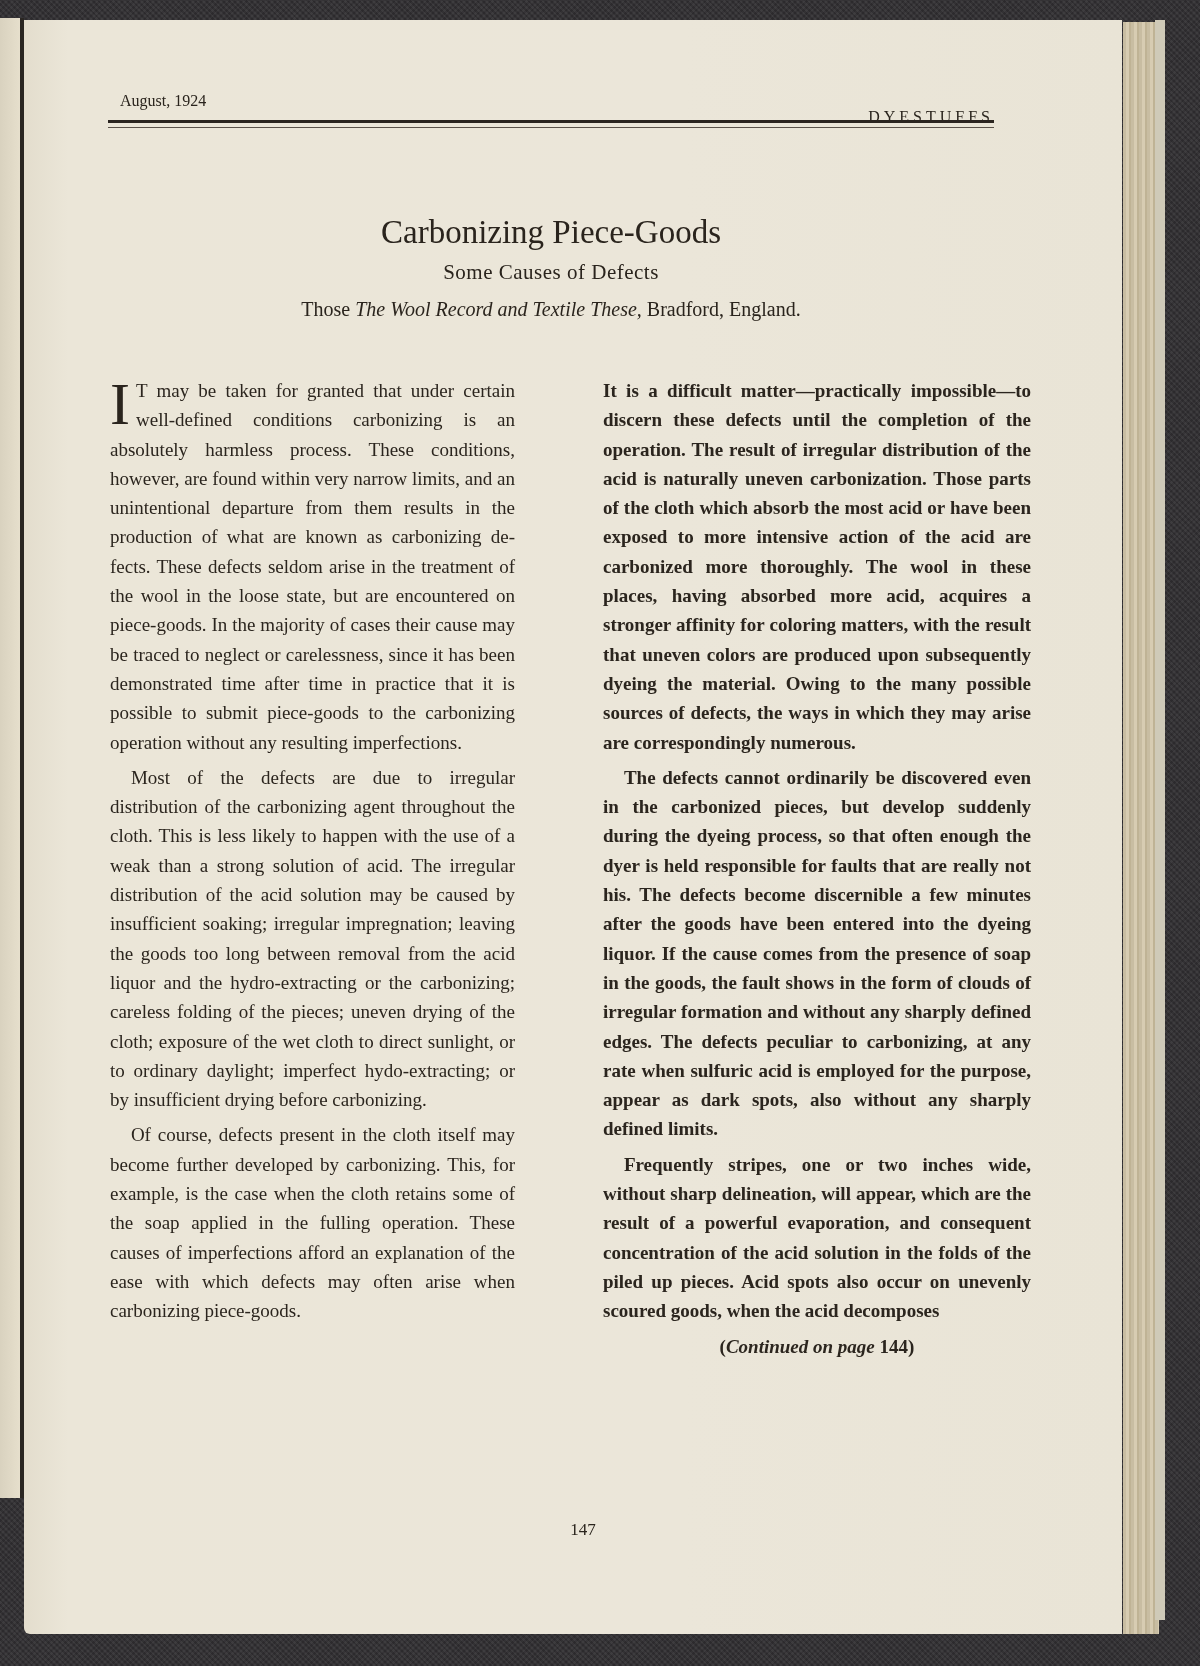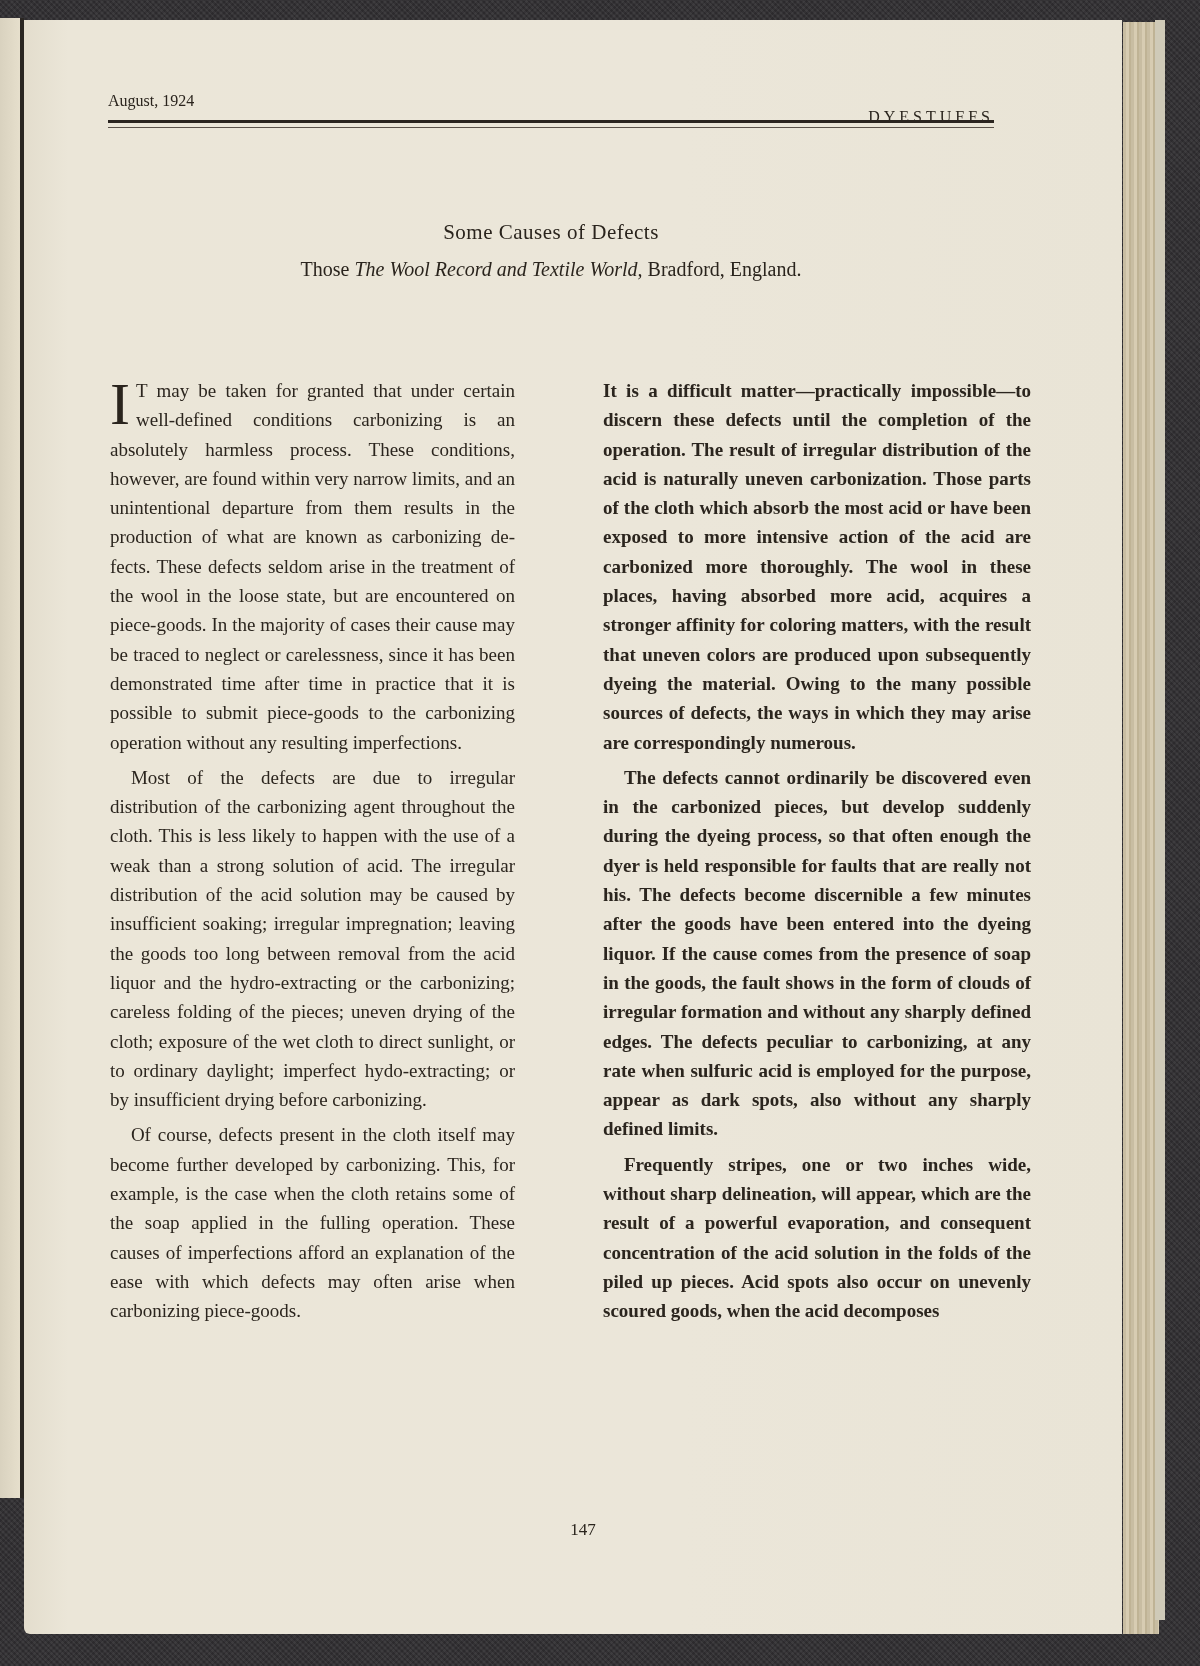--- a/index.html
+++ b/index.html
@@ -35,21 +35,21 @@
   }
   .board-edge {
     position: absolute; left: 1155px; top: 20px; width: 10px; height: 1600px;
     background: #cfcab8;
   }
 
   .running-head {
     position: absolute; left: 108px; top: 92px; width: 886px; height: 22px;
     color: #2a241d;
   }
-  .rh-date { position: absolute; left: 0; top: 0; font-size: 16px; }
+  .rh-date { position: absolute; left: 12px; top: 0; font-size: 16px; }
   .rh-journal { position: absolute; right: 0; top: 16px; font-size: 16px; letter-spacing: 4px; }
   .rule-thick {
     position: absolute; left: 108px; top: 120px; width: 886px; height: 3px; background: #2b2520;
   }
   .rule-thin {
     position: absolute; left: 108px; top: 127px; width: 886px; height: 1px; background: #5a524a;
   }
 
   .title-block { position: absolute; left: 108px; top: 212px; width: 886px; text-align: center; color: #2a241d; }
   .title { font-size: 33px; line-height: 40px; margin: 0; font-weight: normal; }
@@ -92,27 +92,29 @@
 </div>
 
 <div class="running-head">
   <span class="rh-date">August, 1924</span>
   <span class="rh-journal">DYESTUFFS</span>
 </div>
 <div class="rule-thick"></div>
 <div class="rule-thin"></div>
 
 <div class="title-block">
+  <h1 class="title">Carbonizing Piece-Goods</h1>
   <div class="subtitle">Some Causes of Defects</div>
-  <div class="source"><span>Those </span><em>The Wool Record and Textile World,</em><span> Bradford, England.</span></div>
+  <div class="source"><span>Those </span><em>The Wool Record and Textile These,</em><span> Bradford, England.</span></div>
 </div>
 
 <div class="column col-left">
   <p class="first"><span class="dropcap">I</span><span>T may be taken for granted that under certain well-defined conditions carbon­izing is an absolutely harmless process. These conditions, however, are found with­in very narrow limits, and an unintentional departure from them results in the produc­tion of what are known as carbonizing de­fects.  These defects seldom arise in the treatment of the wool in the loose state, but are encountered on piece-goods.  In the ma­jority of cases their cause may be traced to neglect or carelessness, since it has been demonstrated time after time in practice that it is possible to submit piece-goods to the carbonizing operation without any re­sulting imperfections.</span></p>
   <p>Most of the defects are due to irregular distribution of the carbonizing agent throughout the cloth.  This is less likely to happen with the use of a weak than a strong solution of acid.  The irregular dis­tribution of the acid solution may be caused by insufficient soaking; irregular impregna­tion; leaving the goods too long between re­moval from the acid liquor and the hydro-extracting or the carbonizing; careless fold­ing of the pieces; uneven drying of the cloth; exposure of the wet cloth to direct sunlight, or to ordinary daylight; imperfect hydo-extracting; or by insufficient drying before carbonizing.</p>
   <p>Of course, defects present in the cloth it­self may become further developed by car­bonizing.  This, for example, is the case when the cloth retains some of the soap applied in the fulling operation.  These causes of imperfections afford an explana­tion of the ease with which defects may often arise when carbonizing piece-goods.</p>
 </div>
 
 <div class="column col-right">
   <p class="first">It is a difficult matter—practically impos­sible—to discern these defects until the completion of the operation.  The result of irregular distribution of the acid is natur­ally uneven carbonization.  Those parts of the cloth which absorb the most acid or have been exposed to more intensive action of the acid are carbonized more thoroughly. The wool in these places, having absorbed more acid, acquires a stronger affinity for coloring matters, with the result that uneven colors are produced upon subsequently dye­ing the material.  Owing to the many pos­sible sources of defects, the ways in which they may arise are correspondingly numer­ous.</p>
   <p>The defects cannot ordinarily be discov­ered even in the carbonized pieces, but de­velop suddenly during the dyeing process, so that often enough the dyer is held respon­sible for faults that are really not his. The defects become discernible a few minutes after the goods have been entered into the dyeing liquor. If the cause comes from the presence of soap in the goods, the fault shows in the form of clouds of irregular formation and without any sharply defined edges. The defects peculiar to carbonizing, at any rate when sulfuric acid is employed for the purpose, appear as dark spots, also without any sharply defined limits.</p>
   <p>Frequently stripes, one or two inches wide, without sharp delineation, will ap­pear, which are the result of a powerful evaporation, and consequent concentration of the acid solution in the folds of the piled up pieces.  Acid spots also occur on uneven­ly scoured goods, when the acid decomposes</p>
+  <p class="cont-note">(<em>Continued on page</em> <span>144</span>)</p>
 </div>
 
 </body></html>

